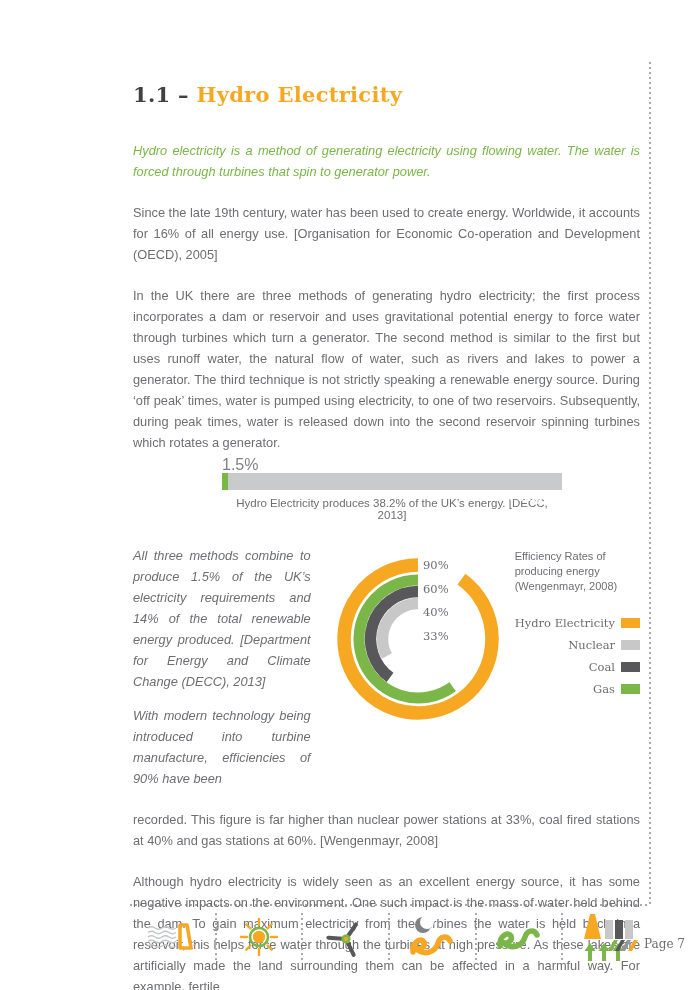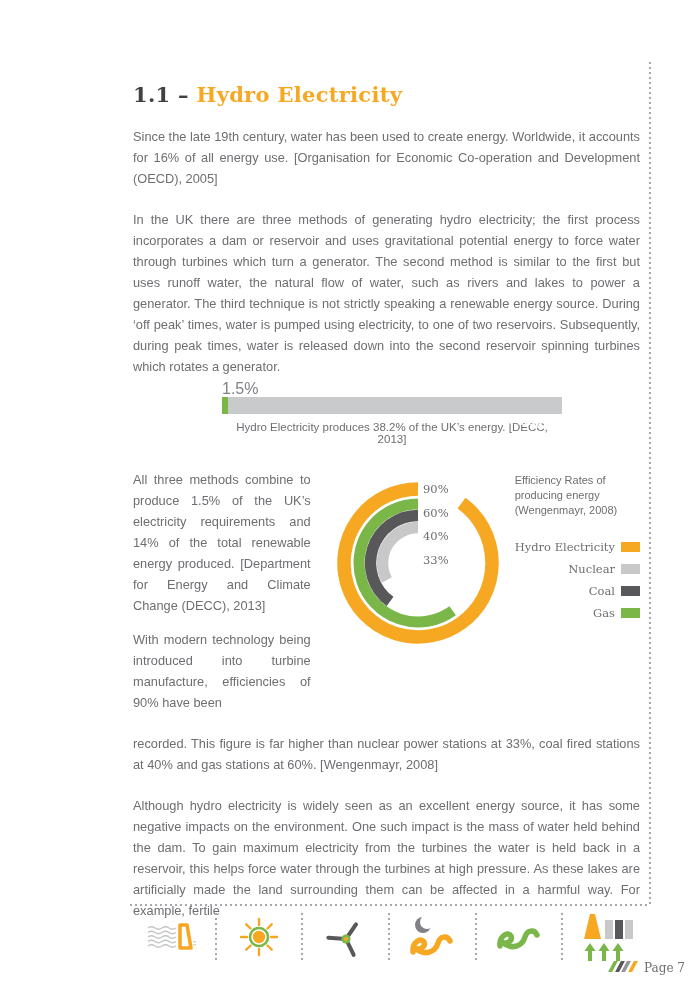--- a/index.html
+++ b/index.html
@@ -29,58 +29,59 @@
   .bar-value { font-size:16px; color:#808285; line-height:13px; }
   .bar-track { position:relative; margin-top:2px; height:17px; background:#C9CACB; }
   .bar-track .total-label { position:absolute; right:8px; top:16px; line-height:17px;
     color:#ffffff; font-weight:bold; font-size:12px; }
   .bar-seg { position:absolute; left:0; top:0; height:17px; min-width:6px; }
   .bar-caption { margin-top:7px; text-align:center; font-size:11.5px; color:#6D6E71; }
 
   
   .cols { margin-top:24px; display:flex; align-items:flex-start; }
   .col-text { width:223px; }
-  .col-text p { margin:0 8px 0 0; font-size:12.8px; line-height:21px; text-align:justify; }
+  .col-text p { margin:0 8px 0 0; font-size:12.8px; line-height:21px; text-align:justify;font-style:italic; }
   .col-text p + p { margin-top:13px; }
   .col-donut { width:172px; margin-left:14px; }
   .col-donut svg { display:block; margin-top:6px; }
   .donut-label { font-family:"DejaVu Serif", serif; font-size:11.5px; fill:#6D6E71; }
   .col-legend { flex:1; padding-left:10px; }
   .legend-title { margin-top:4px; font-family:Liberation Sans, sans-serif; font-size:11px;
     line-height:15px; color:#6D6E71; max-width:112px; }
   .legend-items { margin-top:22px; }
   .legend-row { display:flex; justify-content:flex-end; align-items:center; margin-bottom:8px; }
   .legend-label { font-family:"DejaVu Serif", serif; font-size:11.5px; color:#6D6E71; white-space:nowrap; }
   .legend-swatch { width:19px; height:10px; margin-left:6px; flex:0 0 auto; }
 
   .cont { margin-top:4px; }
 
   
   .footer { position:absolute; left:130px; top:911px; width:518px; height:52px; display:flex; }
   .fcell { flex:1; display:flex; align-items:center; justify-content:center; }
   .fsep { width:2px; height:48px; margin-top:2px;
     background-image:repeating-linear-gradient(to bottom,#A7A9AC 0 2px, transparent 2px 5px); }
 
-  .pagenum { position:absolute; right:15px; top:961px; display:flex; align-items:flex-start; }
+  .pagenum { position:absolute; right:15px; top:937px; display:flex; align-items:flex-end; }
   .slash { width:4px; height:11px; margin-right:2.5px; transform:skewX(-28deg); }
   .page-label { margin-left:7px; font-family:"DejaVu Serif", serif; font-size:12px; color:#6D6E71; }
 </style>
 </head>
 <body>
 
 <div class="page">
   <div class="vrule"></div>
   <div class="hrule"></div>
 
   <div class="content">
     <h1 class="title">
       <span class="num">1.1 –</span>
       <span class="name">Hydro Electricity</span>
     </h1>
 
+    <div class="intro">Hydro electricity is a method of generating electricity using flowing water. The water is forced through turbines that spin to generator power.</div>
 
     <p class="body">Since the late 19th century, water has been used to create energy. Worldwide, it accounts for 16% of all energy use. [Organisation for Economic Co-operation and Development (OECD), 2005]</p>
     <p class="body">In the UK there are three methods of generating hydro electricity; the first process incorporates a dam or reservoir and uses gravitational potential energy to force water through turbines which turn a generator. The second method is similar to the first but uses runoff water, the natural flow of water, such as rivers and lakes to power a generator. The third technique is not strictly speaking a renewable energy source. During ‘off peak’ times, water is pumped using electricity, to one of two reservoirs. Subsequently, during peak times, water is released down into the second reservoir spinning turbines which rotates a generator.</p>
 
     <div class="bar-block">
       <div class="bar-value">1.5%</div>
       <div class="bar-track" style="background: rgb(201, 202, 203);">
         <div class="bar-seg" style="width: 1.5%; background: rgb(122, 182, 72);"></div>
         <div class="total-label">Total UK output</div>
       </div>

